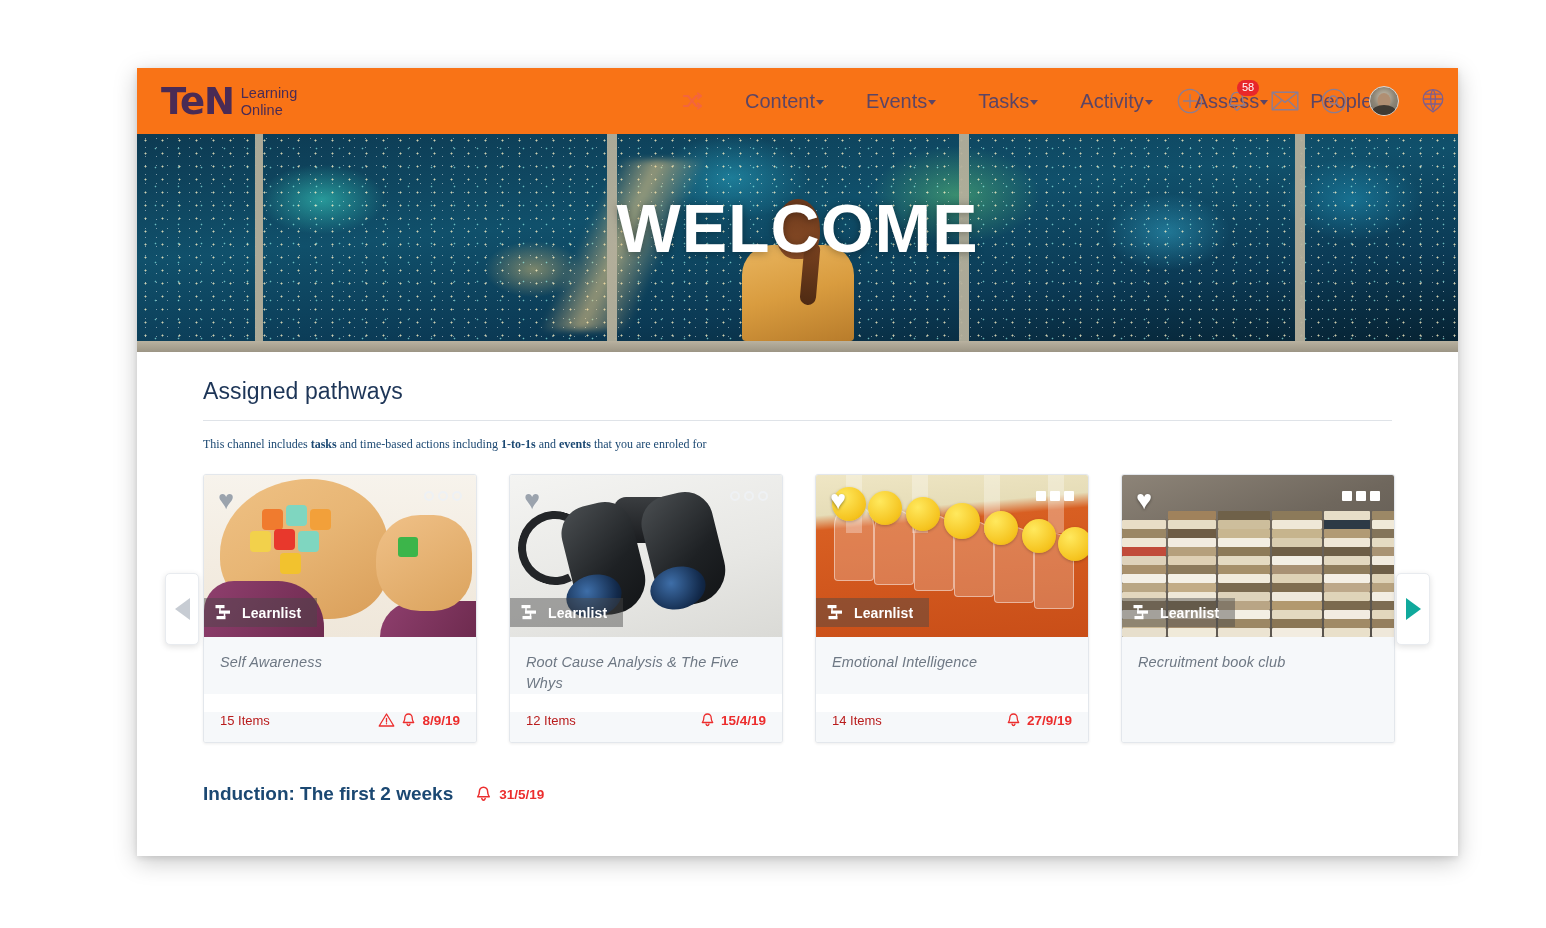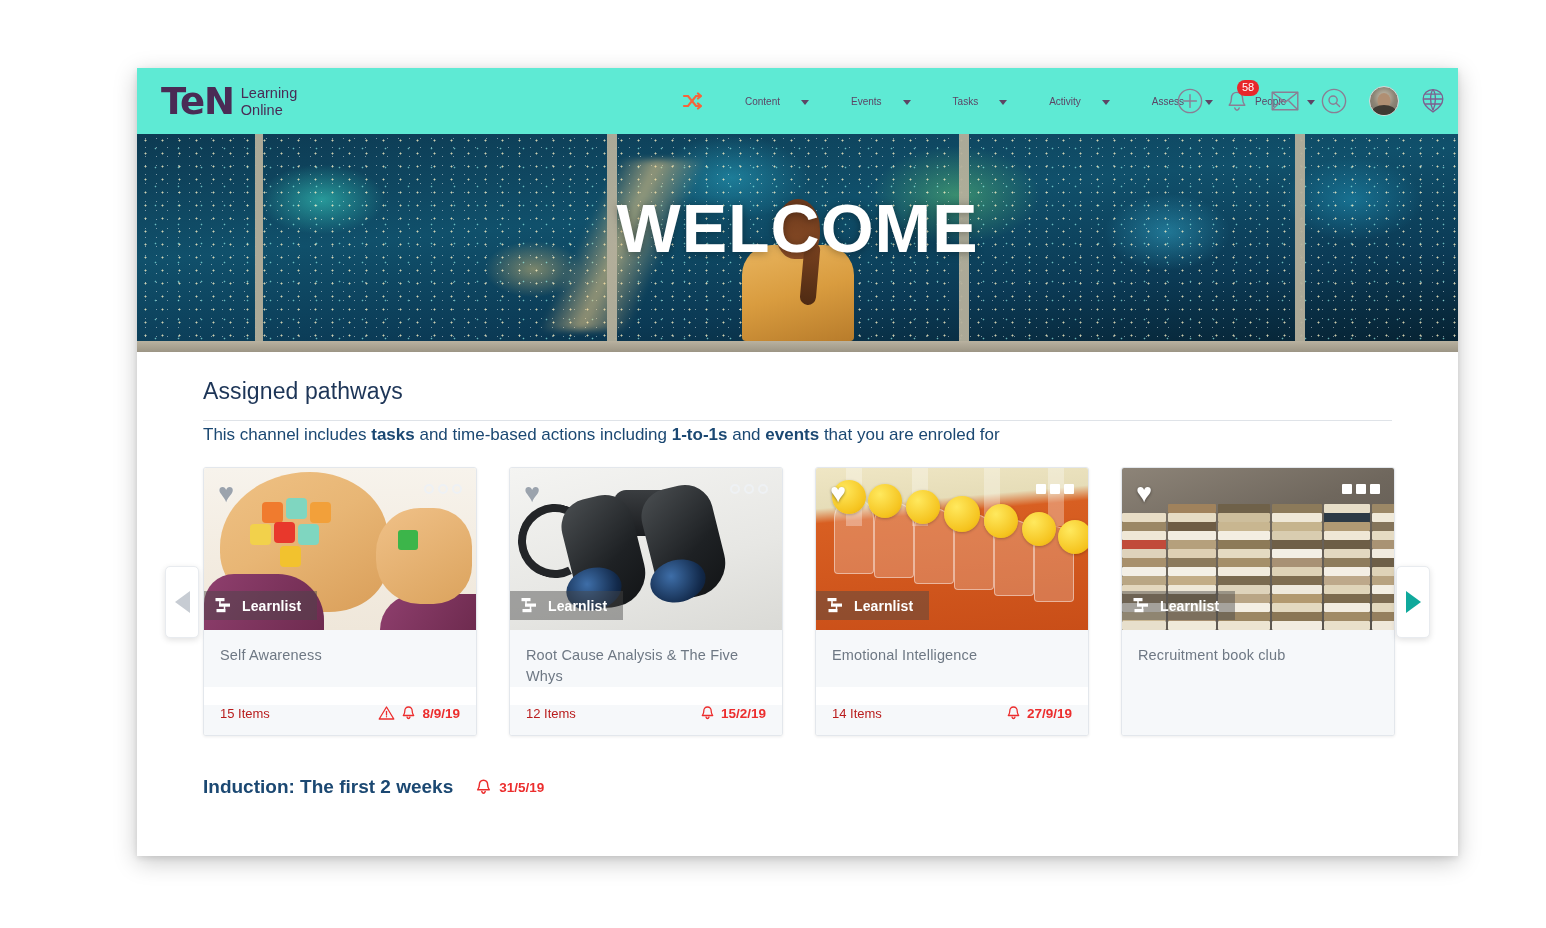--- a/index.html
+++ b/index.html
@@ -16,21 +16,21 @@
     left: 137px; top: 68px;
     width: 1321px; height: 788px;
     background: #ffffff;
     box-shadow: 0 6px 22px rgba(0,0,0,0.22), 0 2px 6px rgba(0,0,0,0.10);
     overflow: hidden;
   }
 
   
   .topnav {
     height: 66px;
-    background: #5eead4;
+    background: #f97316;
     display: flex;
     align-items: center;
     padding: 0 43px 0 24px;
     position: relative;
   }
   .brand { display: flex; align-items: center; gap: 7px; }
   .brand-mark {
     font-size: 37px;
     font-weight: 700;
     letter-spacing: -1.2px;
@@ -50,22 +50,22 @@
     gap: 0px;
     position: absolute;
     left: 545px;
     top: 0; height: 66px;
   }
   .nav-shuffle {
     margin-right: 22px;
     display: flex; align-items: center;
   }
   .nav-item {
-    display: flex; align-items: center; gap: 21px;
-    font-size: 10px;
+    display: flex; align-items: center; gap: 1px;
+    font-size: 20px;
     color: #5c4565;
     padding: 0 21px;
     cursor: pointer;
     white-space: nowrap;
   }
   .caret {
     width: 0; height: 0;
     border-left: 4.5px solid transparent;
     border-right: 4.5px solid transparent;
     border-top: 5.5px solid #5c4565;
@@ -216,23 +216,24 @@
   }
   .pathway-head {
     margin-top: 25px;
     display: flex; align-items: baseline; gap: 10px;
   }
   .pathway-title {
     font-size: 19px; font-weight: 700; color: #1b4872;
   }
   .pathway-meta { font-size: 12.5px; color: #9aa3ad; }
   .pathway-desc {
-    margin-top: 4px;
-    font-size: 17px;
+    margin-top: 16px;
+    font-size: 12px;
     color: #1b4872;
+    font-family: Liberation Serif, serif;
   }
   .pathway-desc b { font-weight: 700; }
 
   
   .carousel { position: relative; margin-top: 22px; }
   .cards { display: flex; gap: 32px; }
   .card {
     width: 274px;
     background: #ffffff;
     border: 1px solid #e3e7ec;
@@ -277,20 +278,21 @@
     flex: 1;
     padding: 15px 16px 0 16px;
     display: flex; flex-direction: column;
   }
   .card-title {
     font-size: 14.5px;
     color: #6e7884;
     line-height: 1.45;
     letter-spacing: 0.15px;
     min-height: 21px;
+    font-style: italic;
   }
   .card-foot {
     display: flex; align-items: center; justify-content: space-between;
     padding: 0 16px 14px 16px;
     margin-top: 18px;
     background: #f6f8fa;
   }
   .card-items { font-size: 13px; color: #b91c1c; }
   .card-due { display: flex; align-items: center; gap: 6px; }
   .card-due .date { color: #ec2d2d; font-size: 13.5px; font-weight: 700; }
@@ -617,21 +619,21 @@
           <div class="card-body">
             <div class="card-title">Root Cause Analysis &amp; The Five Whys</div>
           </div>
           <div class="card-foot">
             <span class="card-items">12 Items</span>
             <span class="card-due">
               <svg width="15" height="16" viewBox="0 0 15 16" fill="none" stroke="#ec2d2d" stroke-width="1.3" stroke-linejoin="round">
                 <path d="M7.5 2 c-2.4 0 -3.7 1.7 -3.7 4.1 c0 2.9 -1.1 3.7 -1.5 4.4 h10.4 c-0.4 -0.7 -1.5 -1.5 -1.5 -4.4 c0 -2.4 -1.3 -4.1 -3.7 -4.1 z"></path>
                 <path d="M6 12 c0.3 1 0.8 1.5 1.5 1.5 c0.7 0 1.2 -0.5 1.5 -1.5" stroke-linecap="round"></path>
               </svg>
-              <span class="date">15/2/19</span>
+              <span class="date">15/4/19</span>
             </span>
           </div>
         </div>
 
         <div class="card">
           <div class="card-img">
             <div class="img-smiley">
               <div class="stripe" style="left:30px;"></div>
               <div class="stripe" style="left:96px;"></div>
               <div class="stripe" style="left:168px;"></div>

